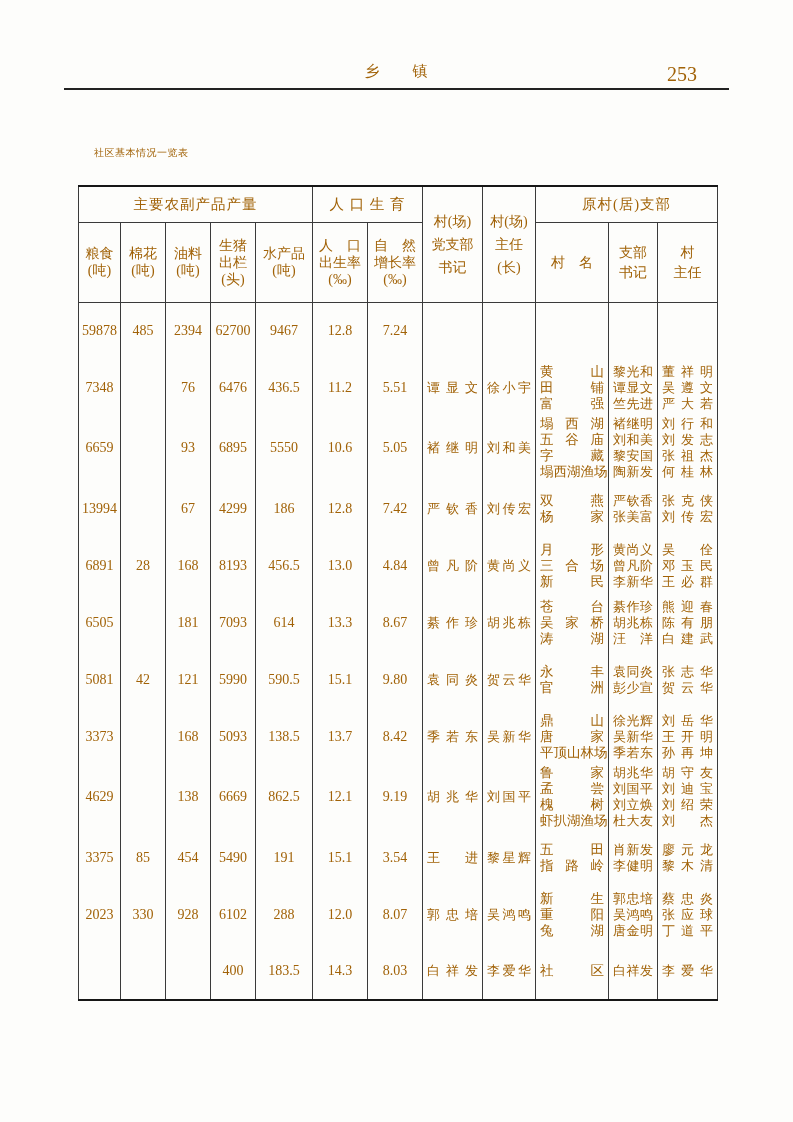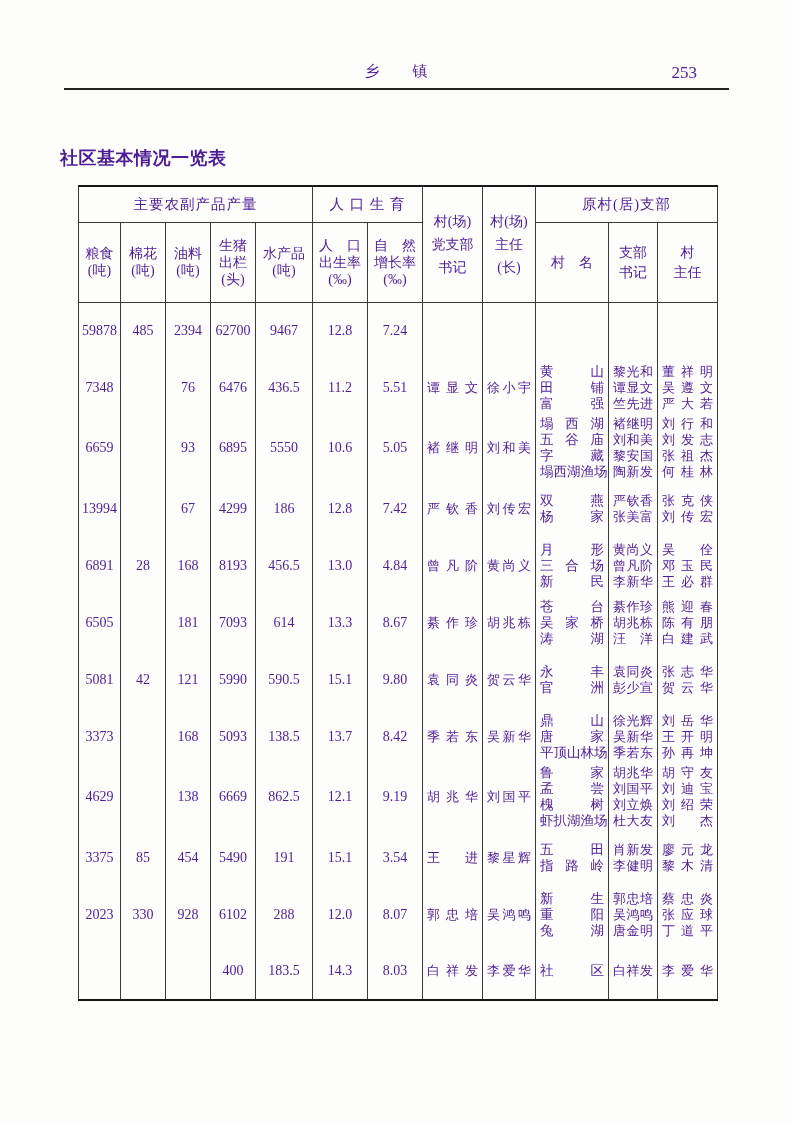--- a/index.html
+++ b/index.html
@@ -1,40 +1,40 @@
 <!DOCTYPE html>
 <html><head>
 <meta charset="utf-8">
 <style>
   html,body{margin:0;padding:0;}
   .page{
     position:relative;
     width:793px;height:1122px;
     background:#fdfdfb;
     font-family:"Liberation Serif","DejaVu Serif",serif;
-    color:#4c1d95;
+    color:#a16207;
     overflow:hidden;
   }
   
   .page-header{
     position:absolute;top:62px;left:64px;width:665px;height:26px;
     border-bottom:2px solid #222;
   }
   .running-head{
     position:absolute;left:50%;top:0;transform:translateX(-50%);
     font-size:15px;letter-spacing:1px;
   }
   .page-number{
-    position:absolute;right:32px;top:1px;font-size:17px;
+    position:absolute;right:32px;top:1px;font-size:20px;
   }
   
   .table-title{
-    position:absolute;top:146px;left:60px;
+    position:absolute;top:146px;left:94px;
     font-family:"Liberation Sans","DejaVu Sans",sans-serif;
-    font-weight:bold;font-size:18px;letter-spacing:0.5px;
+    font-weight:normal;font-size:10px;letter-spacing:0.5px;
   }
   
   table.community{
     position:absolute;top:185px;left:78px;
     width:640px;table-layout:fixed;
     border-collapse:collapse;
     border-top:2px solid #161616;
     border-bottom:2px solid #161616;
     border-left:1px solid #3a3a3a;
     border-right:1px solid #3a3a3a;

